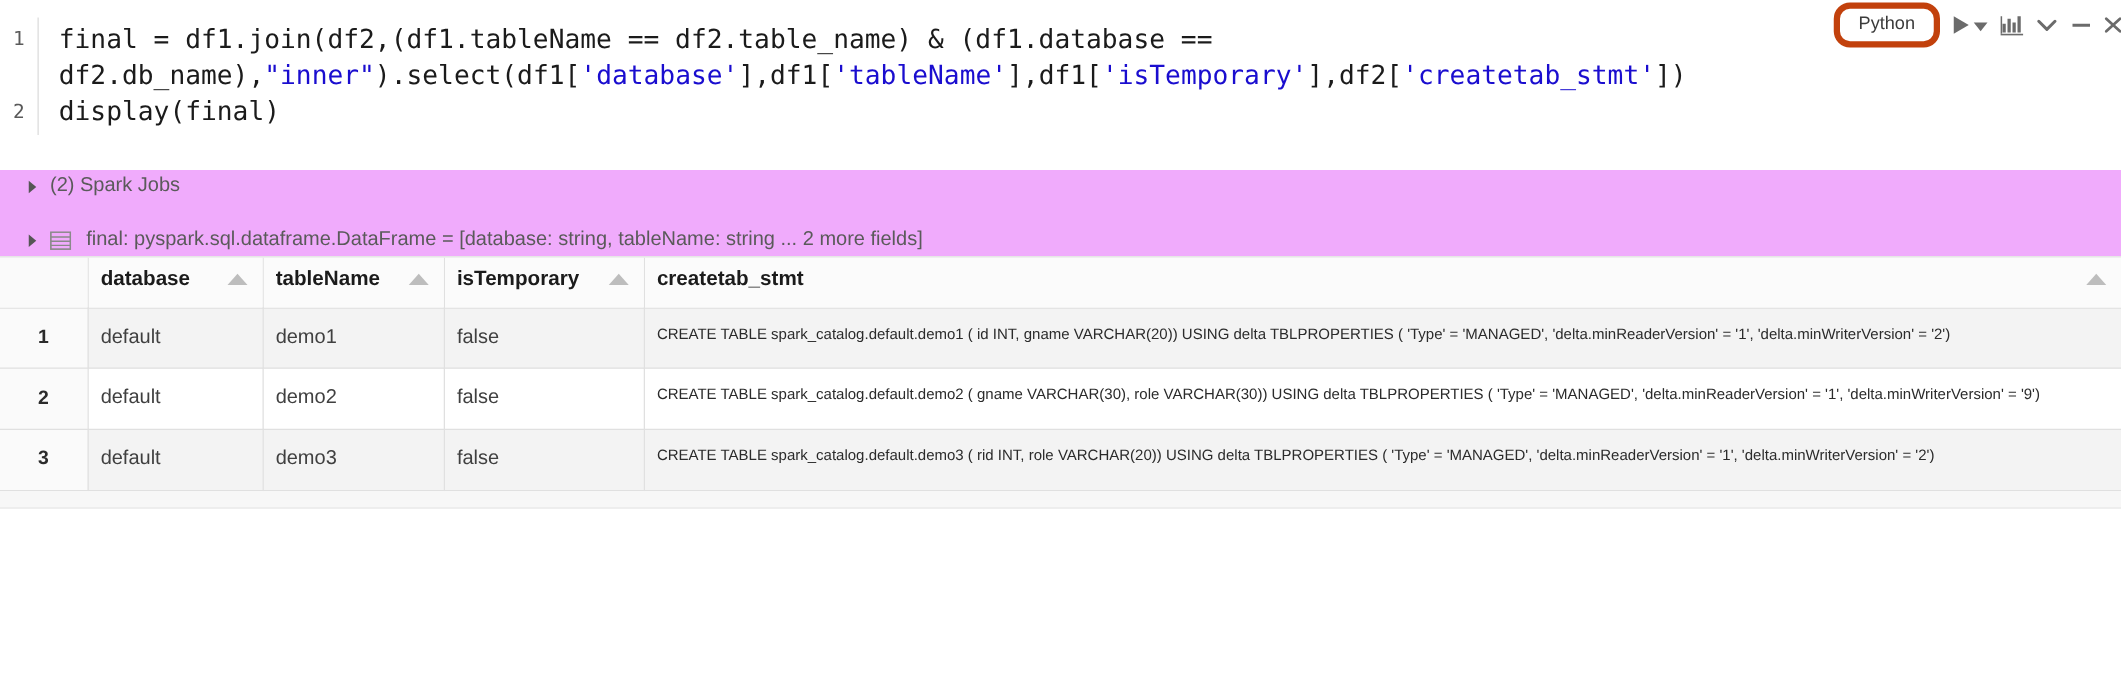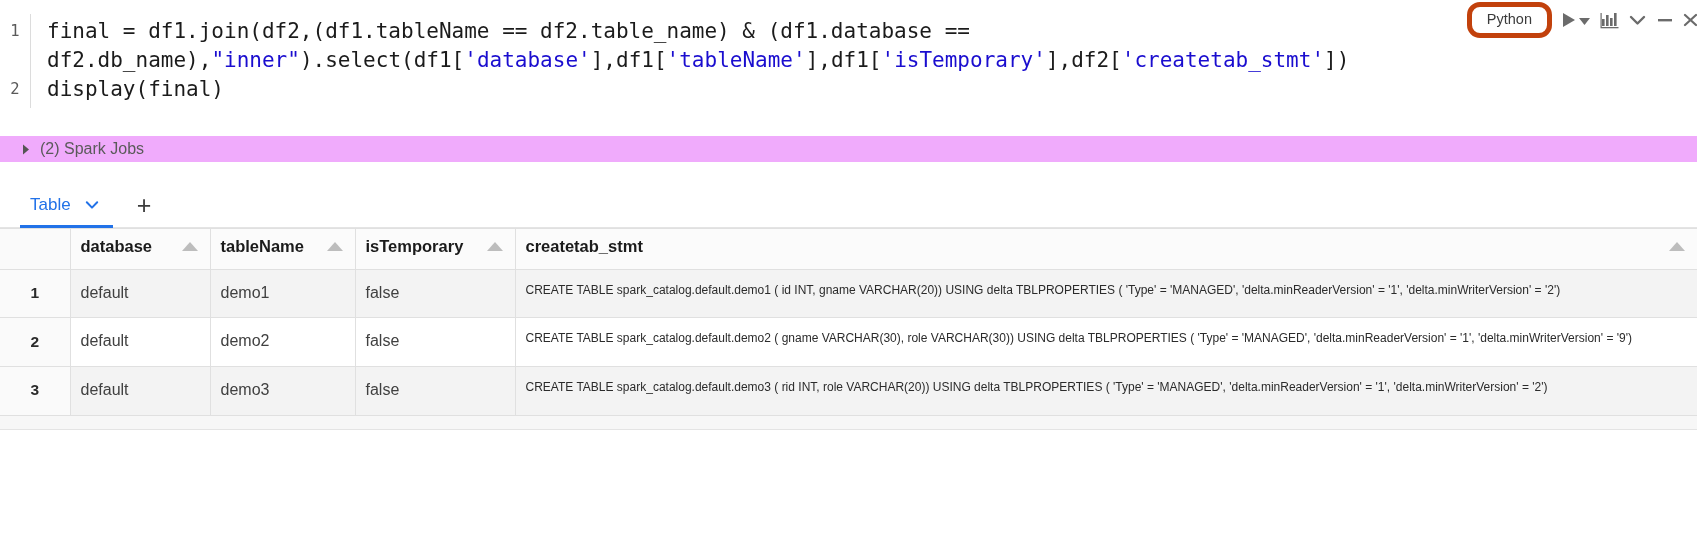--- a/index.html
+++ b/index.html
@@ -303,33 +303,38 @@
 
     <div class="spark-jobs-row">
       <span class="twisty">
         <svg width="8" height="11" viewBox="0 0 8 11">
             <polygon points="1,0.5 7,5.5 1,10.5" fill="#555"></polygon>
           </svg>
       </span>
       <span>(2) Spark Jobs</span>
     </div>
 
+    <div class="dataframe-row">
+      <span class="twisty">
+        <svg width="8" height="11" viewBox="0 0 8 11">
+            <polygon points="1,0.5 7,5.5 1,10.5" fill="#555"></polygon>
+          </svg>
+      </span>
+      <span class="table-glyph">
+        <svg width="17" height="15" viewBox="0 0 17 15">
+          <rect x="0.7" y="0.7" width="15.6" height="13.6" fill="none" stroke="#8a8a8a" stroke-width="1.3"></rect>
+          <line x1="0.7" y1="4.6" x2="16.3" y2="4.6" stroke="#8a8a8a" stroke-width="1.1"></line>
+          <line x1="0.7" y1="8.0" x2="16.3" y2="8.0" stroke="#8a8a8a" stroke-width="1.1"></line>
+          <line x1="0.7" y1="11.3" x2="16.3" y2="11.3" stroke="#8a8a8a" stroke-width="1.1"></line>
+        </svg>
+      </span>
+      <span class="df-text">final:  pyspark.sql.dataframe.DataFrame = [database: string, tableName: string ... 2 more fields]</span>
+    </div>
   </div>
 
-  <div class="viz-tabs">
-    <div class="viz-tab active">
-      <span>Table</span>
-      <span class="chev-down">
-        <svg width="14" height="10" viewBox="0 0 14 10">
-            <polyline points="1.8,2.2 7,7.6 12.2,2.2" fill="none" stroke="#2272e8" stroke-width="2" stroke-linecap="round" stroke-linejoin="round"></polyline>
-          </svg>
-      </span>
-    </div>
-    <div class="add-tab">+</div>
-  </div>
 
   <div class="grid-wrap">
     <table class="data-grid">
       <colgroup>
         <col class="c-gutter">
           <col class="c-db">
           <col class="c-tbl">
           <col class="c-tmp">
           <col class="c-stmt">
       </colgroup>

